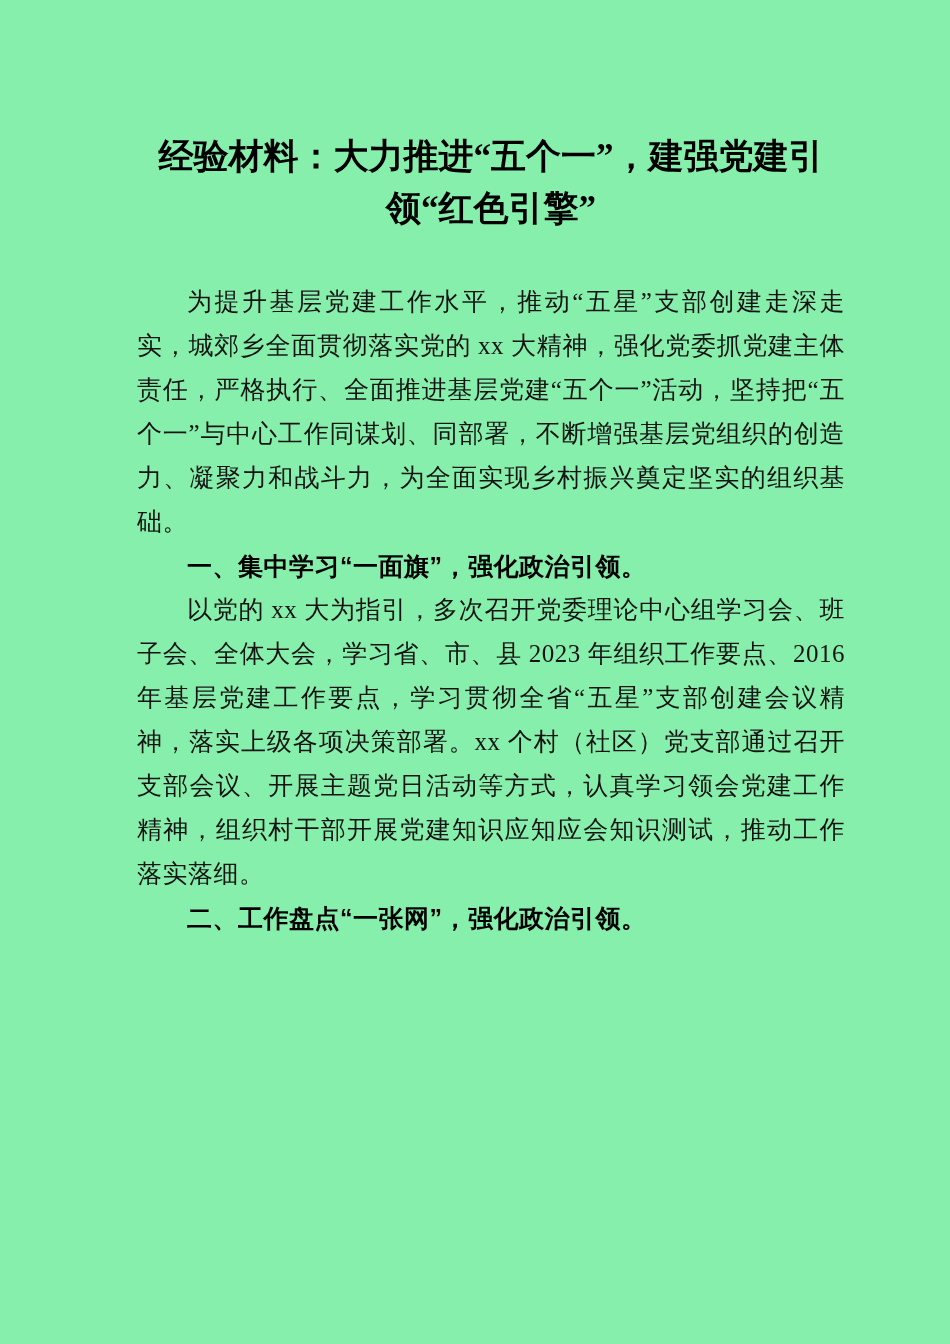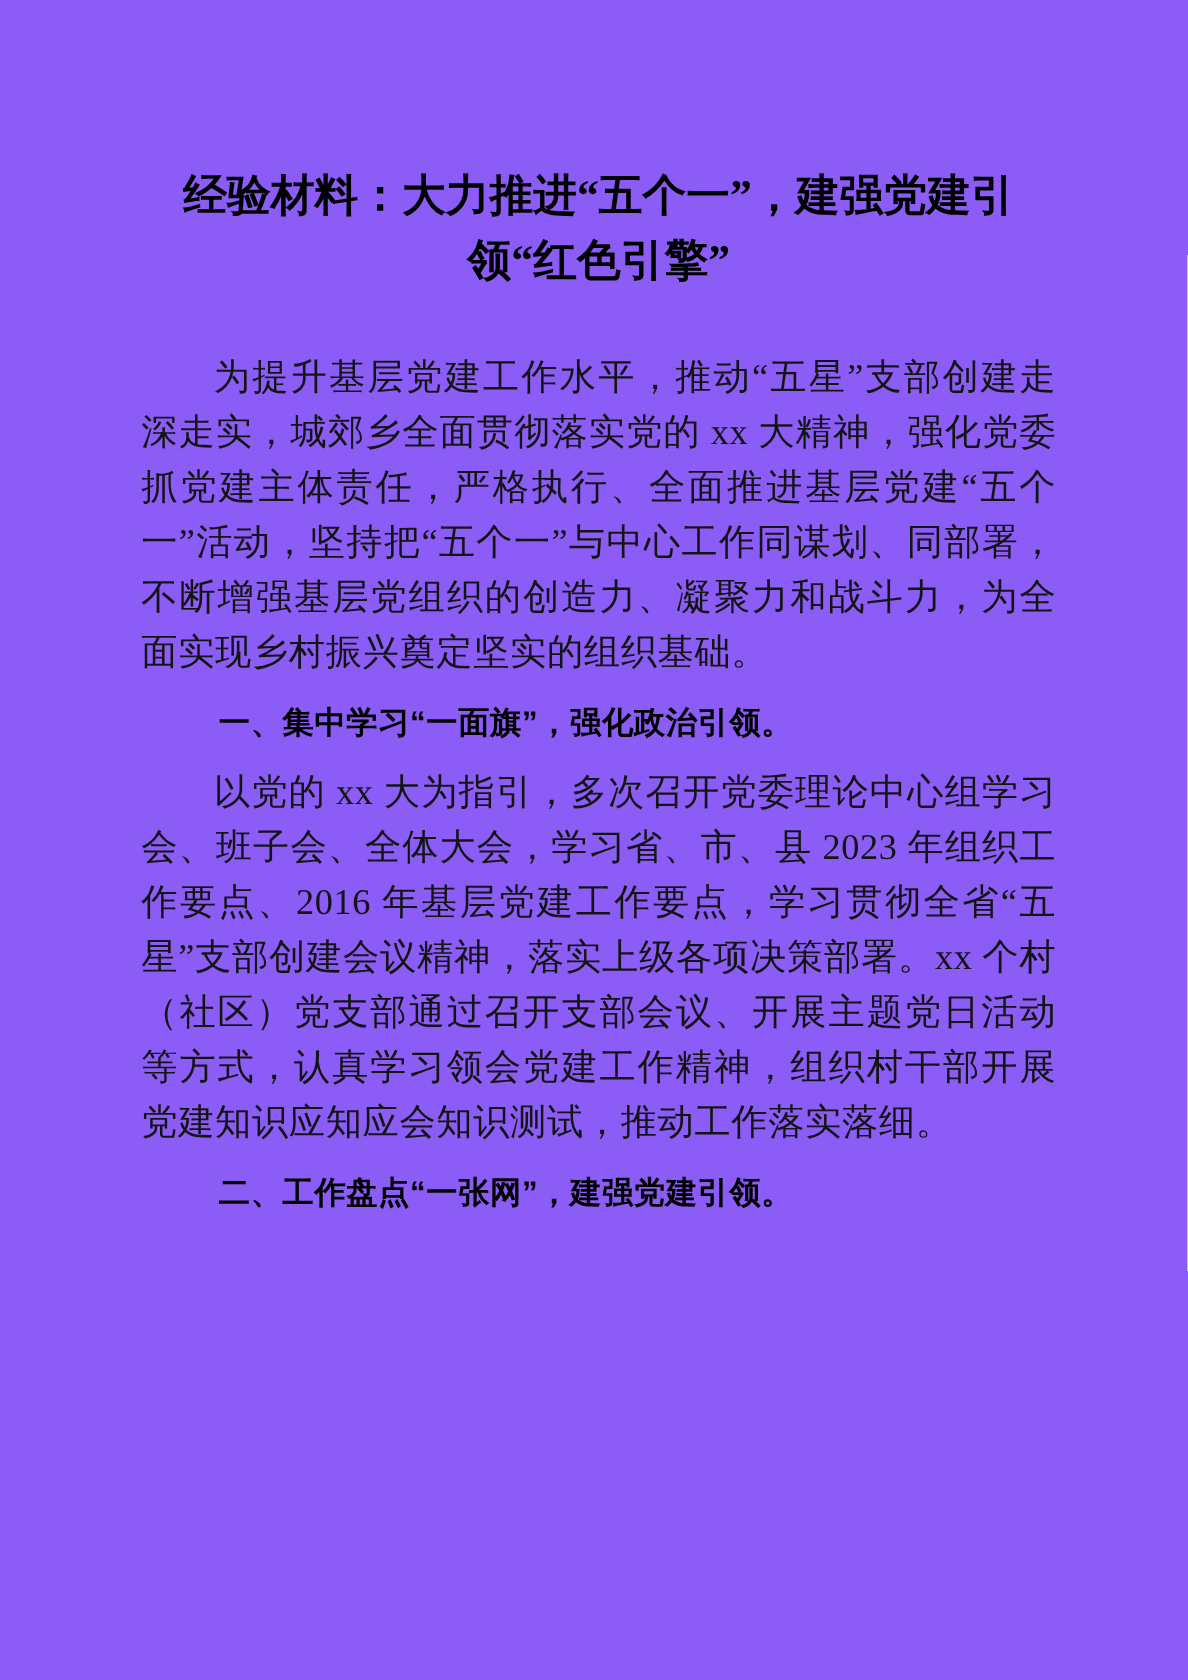--- a/index.html
+++ b/index.html
@@ -4,51 +4,52 @@
 <style>
   html, body {
     margin: 0;
     padding: 0;
     background: #ffffff;
   }
   .page {
     position: relative;
     width: 950px;
     height: 1344px;
-    background: #8b5cf6;
+    background: #86efac;
     overflow: hidden;
     box-sizing: border-box;
+    padding-left: 24px;
   }
   .doc {
     box-sizing: border-box;
     padding: 131px 105px 0 113px;
     color: #000000;
   }
   .doc-title {
     margin: 0 0 45px 0;
     font-family: "Liberation Serif", "DejaVu Serif", serif;
     font-size: 35px;
     line-height: 52px;
     font-weight: bold;
     text-align: center;
     color: #000000;
   }
   .para {
     margin: 0;
     font-family: "Liberation Serif", "DejaVu Serif", serif;
-    font-size: 29px;
+    font-size: 25px;
     line-height: 44px;
     text-indent: 2em;
     text-align: justify;
     text-justify: inter-character;
     color: #141414;
     letter-spacing: 0.5px;
   }
   .heading {
-    margin: 12px;
+    margin: 0;
     font-family: "Liberation Sans", "DejaVu Sans", sans-serif;
     font-size: 25px;
     line-height: 44px;
     font-weight: bold;
     text-indent: 2em;
     color: #000000;
     letter-spacing: 0.5px;
   }
 </style>
 </head>
@@ -58,17 +59,17 @@
   <div class="doc">
 
     <h1 class="doc-title">经验材料：大力推进“五个一”，建强党建引领“红色引擎”</h1>
 
     <p class="para">为提升基层党建工作水平，推动“五星”支部创建走深走实，城郊乡全面贯彻落实党的 xx 大精神，强化党委抓党建主体责任，严格执行、全面推进基层党建“五个一”活动，坚持把“五个一”与中心工作同谋划、同部署，不断增强基层党组织的创造力、凝聚力和战斗力，为全面实现乡村振兴奠定坚实的组织基础。</p>
 
     <h2 class="heading">一、集中学习“一面旗”，强化政治引领。</h2>
 
     <p class="para">以党的 xx 大为指引，多次召开党委理论中心组学习会、班子会、全体大会，学习省、市、县 2023 年组织工作要点、2016 年基层党建工作要点，学习贯彻全省“五星”支部创建会议精神，落实上级各项决策部署。xx 个村（社区）党支部通过召开支部会议、开展主题党日活动等方式，认真学习领会党建工作精神，组织村干部开展党建知识应知应会知识测试，推动工作落实落细。</p>
 
-    <h2 class="heading">二、工作盘点“一张网”，建强党建引领。</h2>
+    <h2 class="heading">二、工作盘点“一张网”，强化政治引领。</h2>
 
 
   </div>
 </div>
 
 </body></html>

